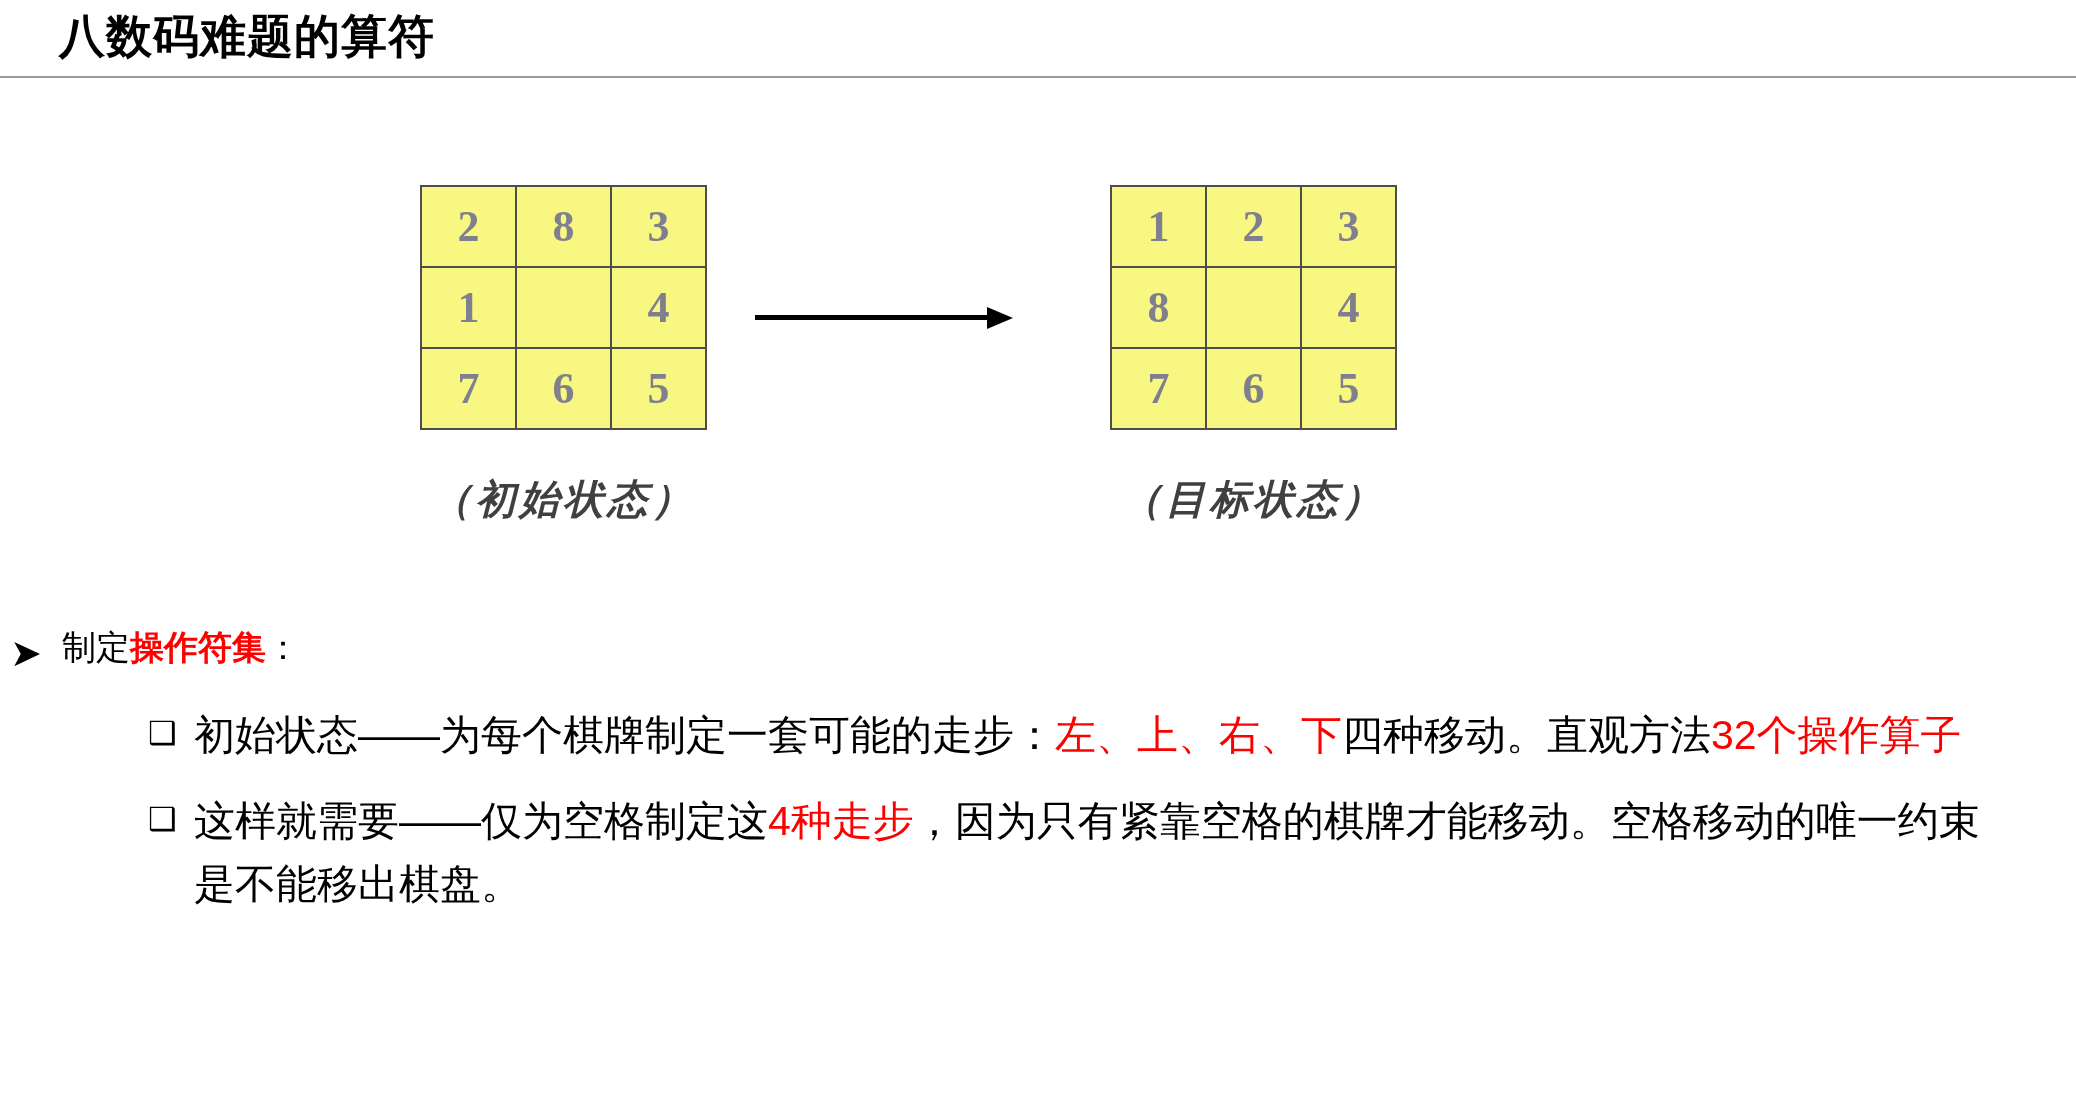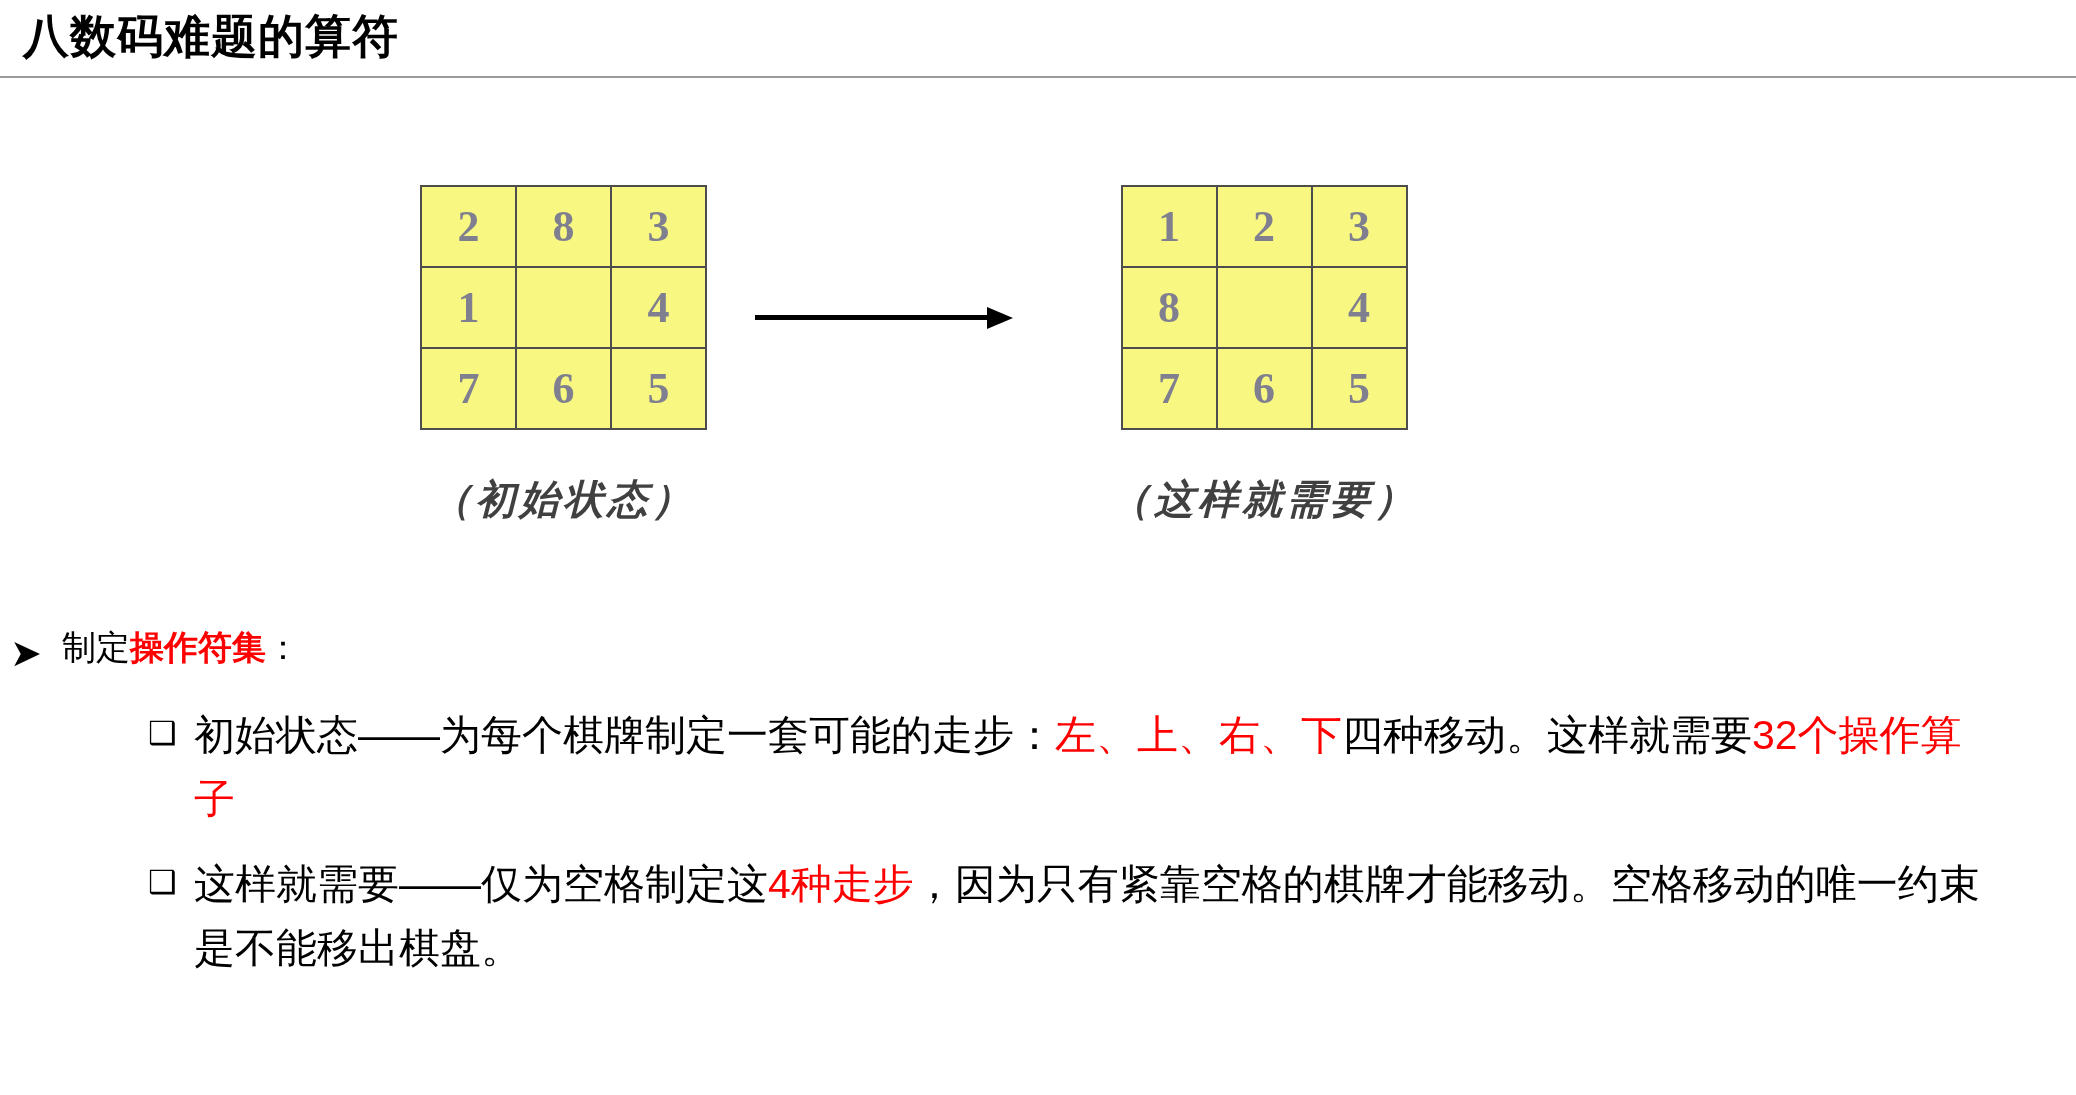--- a/index.html
+++ b/index.html
@@ -20,21 +20,21 @@
   .title-block {
     position: absolute;
     top: 8px;
     left: 0;
     width: 2076px;
   }
   .slide-title {
     font-size: 46px;
     font-weight: bold;
     color: #000000;
-    padding-left: 23px;
+    padding-left: 59px;
     letter-spacing: 1px;
     line-height: 1.25;
   }
   .title-rule {
     margin-top: 10px;
     margin-left: 0px;
     width: 2076px;
     height: 2px;
     background: #9a9a9a;
   }
@@ -206,37 +206,37 @@
         <td class="blank"></td>
         <td>4</td>
       </tr>
       <tr>
         <td>7</td>
         <td>6</td>
         <td>5</td>
       </tr>
     </tbody>
       </table>
-    <div class="caption">（这样就需要）</div>
+    <div class="caption">（目标状态）</div>
   </div>
 </div>
 
 <div class="body-area">
 
   <div class="bullet-l1">
     <span class="marker">➤</span>
     <span class="text">
       <span>制定</span><span class="red bold">操作符集</span><span>：</span>
     </span>
   </div>
 
   <div class="bullet-l2">
     <span class="marker">❑</span>
     <span class="text">
-      <span>初始状态——为每个棋牌制定一套可能的走步：</span><span class="red">左、上、右、下</span><span>四种移动。这样就需要</span><span class="red">32个操作算子</span>
+      <span>初始状态——为每个棋牌制定一套可能的走步：</span><span class="red">左、上、右、下</span><span>四种移动。直观方法</span><span class="red">32个操作算子</span>
     </span>
   </div>
 
   <div class="bullet-l2">
     <span class="marker">❑</span>
     <span class="text">
       <span>这样就需要——仅为空格制定这</span><span class="red">4种走步</span><span>，因为只有紧靠空格的棋牌才能移动。空格移动的唯一约束是不能移出棋盘。</span>
     </span>
   </div>
 

